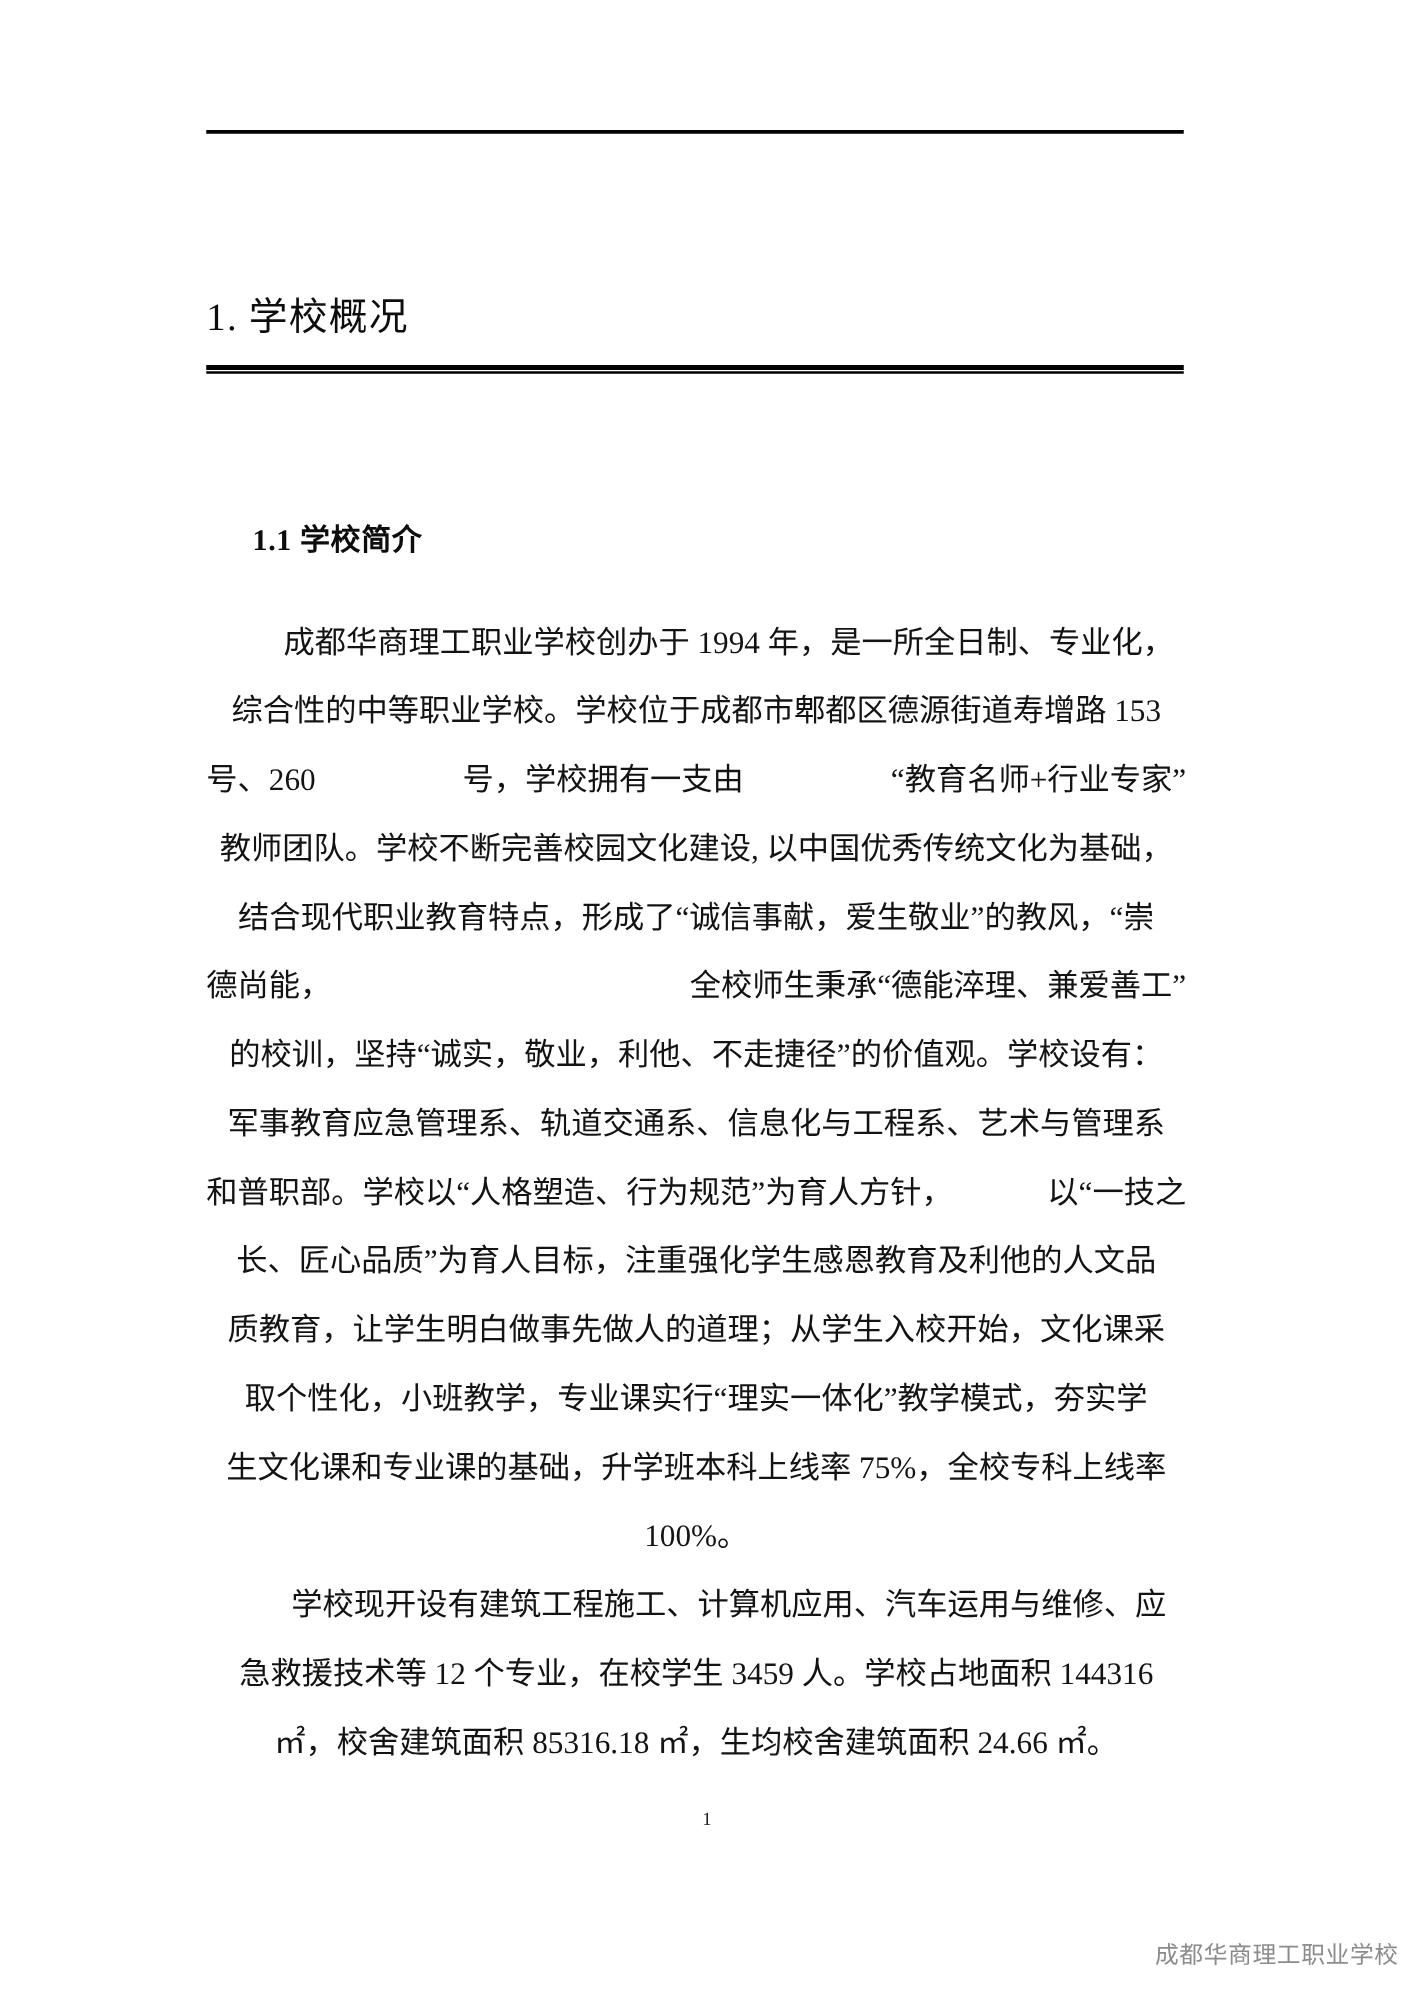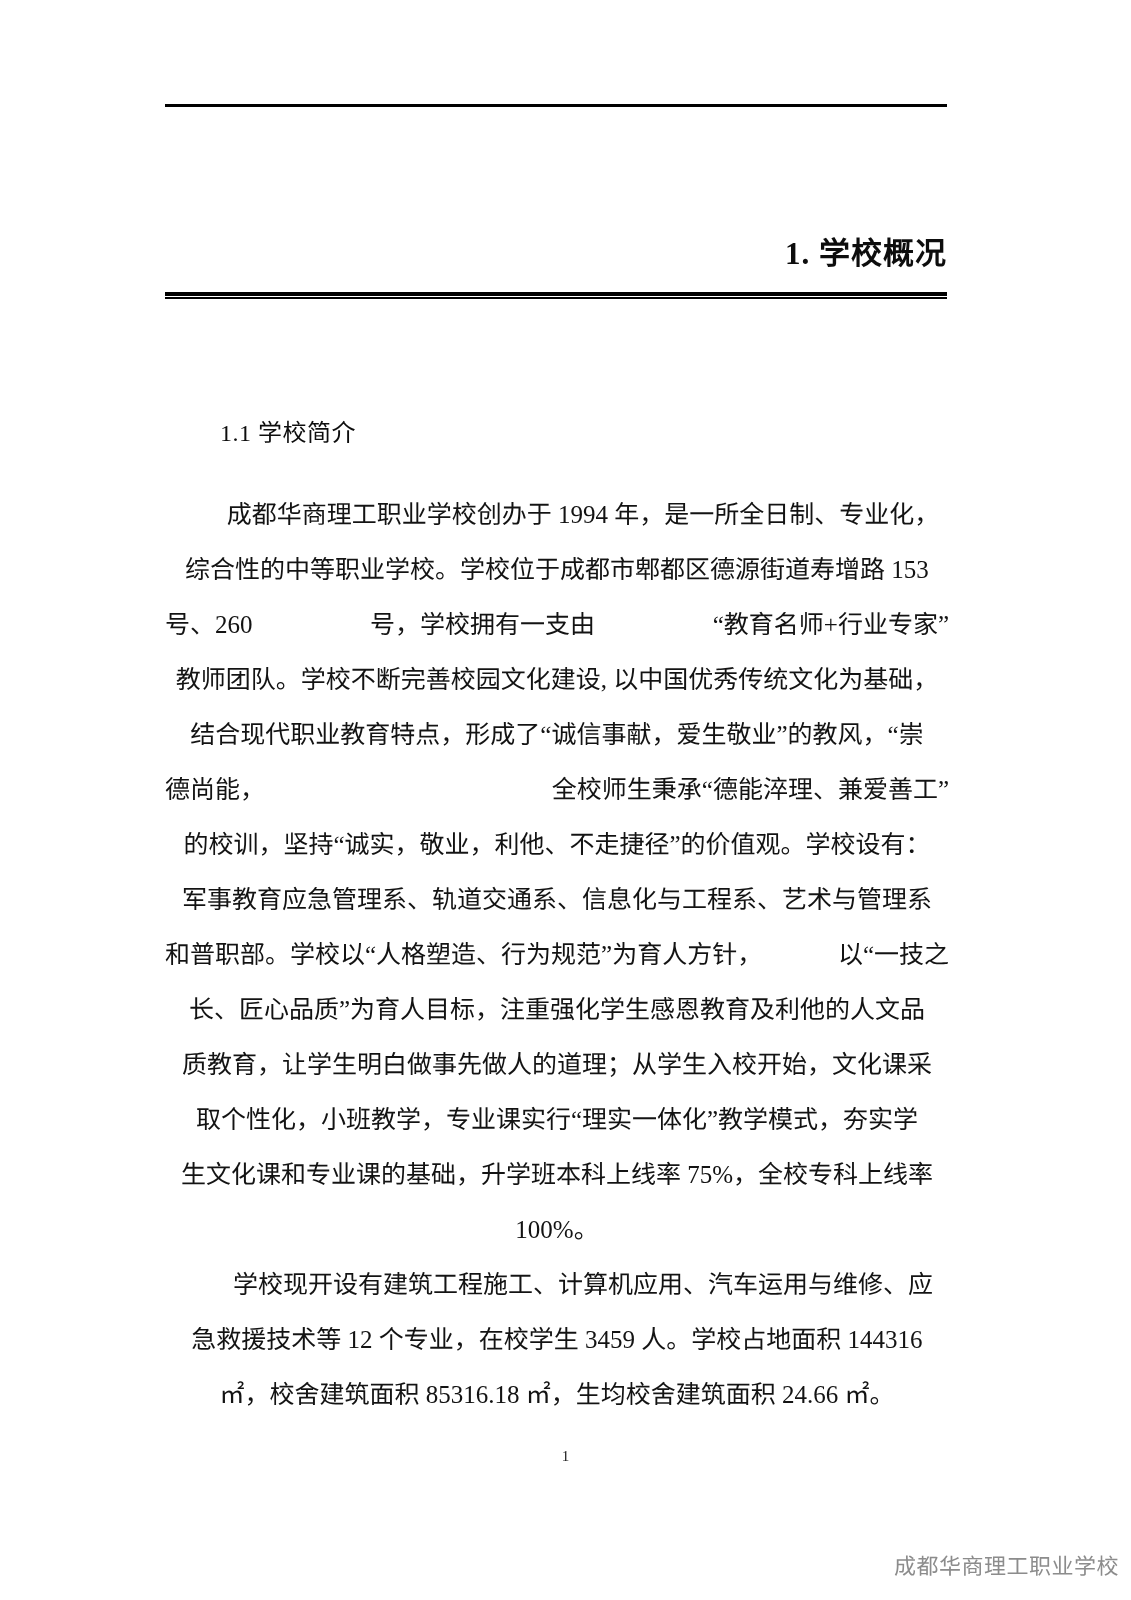--- a/index.html
+++ b/index.html
@@ -30,23 +30,23 @@
     height: 3px;
     background: #000000;
   }
 
   
   .doc-title {
     position: absolute;
     left: 165px;
     top: 232px;
     width: 782px;
-    text-align: right;
+    text-align: left;
     font-size: 31px;
-    font-weight: bold;
+    font-weight: normal;
     letter-spacing: 1px;
     line-height: 44px;
     font-family: "Liberation Serif", "DejaVu Serif", serif;
     white-space: nowrap;
   }
 
   
   .title-rule {
     position: absolute;
     left: 165px;
@@ -72,24 +72,24 @@
     position: absolute;
     left: 0; top: 5px;
     width: 100%;
     height: 2px;
     background: #000000;
   }
 
   
   .section-heading {
     position: absolute;
-    left: 220px;
+    left: 202px;
     top: 415px;
     font-size: 24px;
-    font-weight: normal;
+    font-weight: bold;
     letter-spacing: 0.5px;
     line-height: 36px;
     white-space: nowrap;
   }
 
   
   .body-block {
     position: absolute;
     left: 165px;
     top: 487px;
@@ -134,21 +134,21 @@
     color: #1a1a1a;
     font-family: "Liberation Serif", "DejaVu Serif", serif;
   }
 
   
   .watermark {
     position: absolute;
     right: 12px;
     top: 1548px;
     font-family: "Liberation Sans", "DejaVu Sans", sans-serif;
-    font-size: 22px;
+    font-size: 19px;
     color: #8c8c8c;
     letter-spacing: 0.5px;
     white-space: nowrap;
   }
 </style>
 </head>
 <body>
 
 <div class="page">
 

